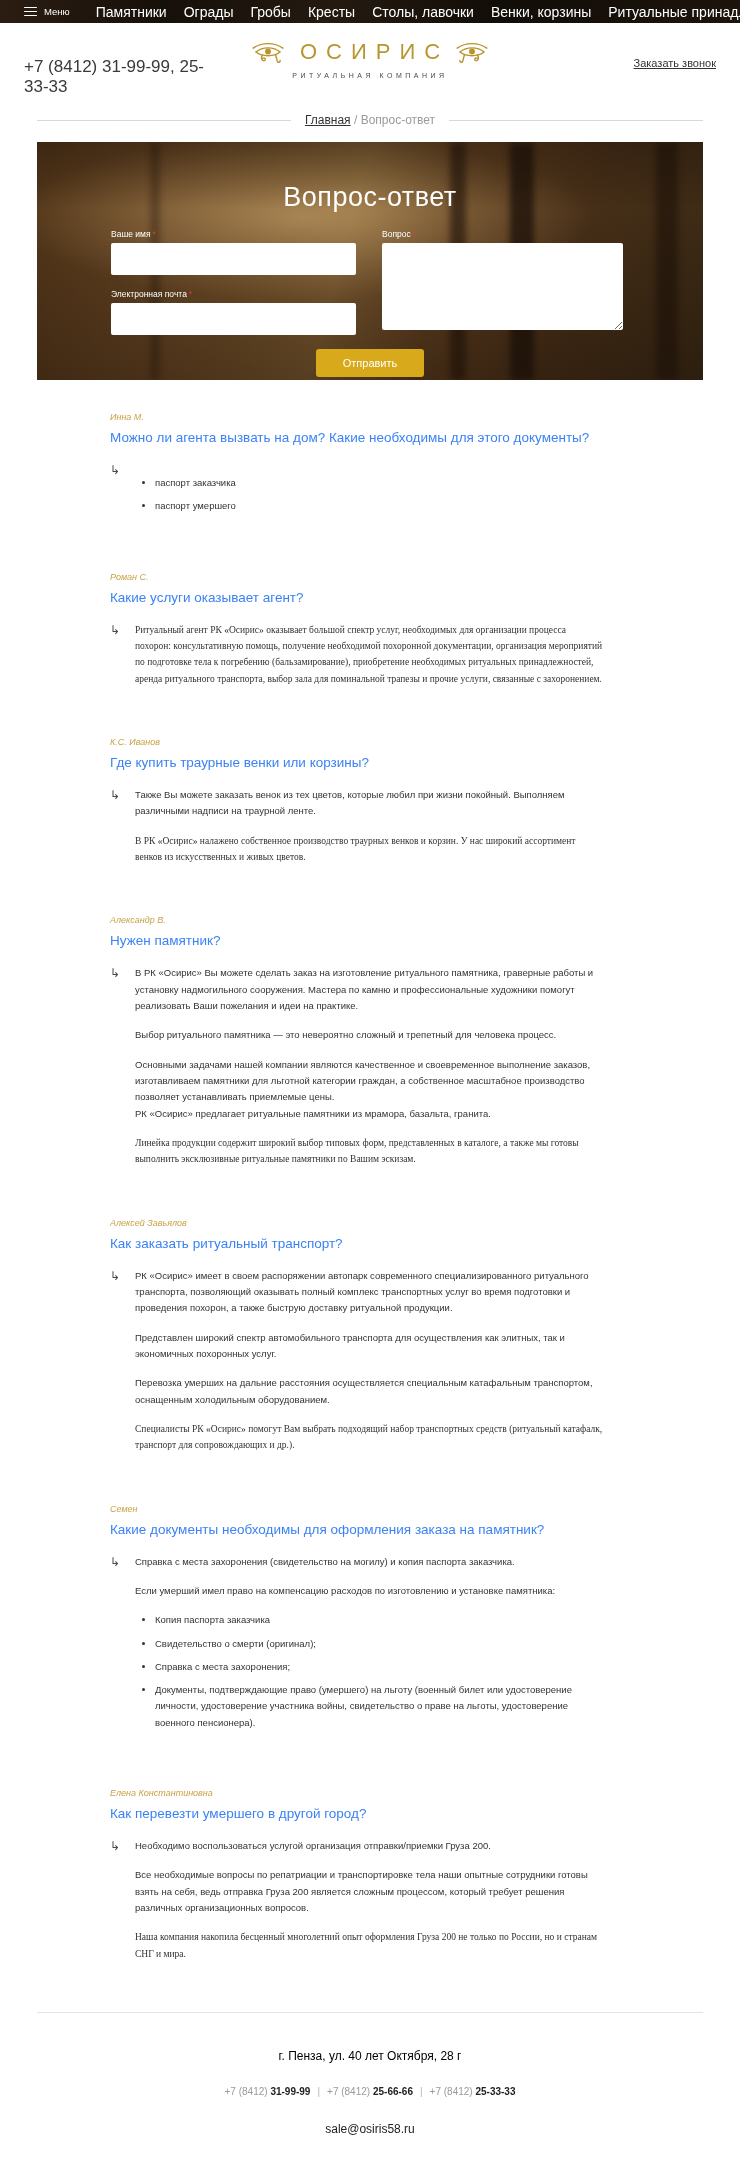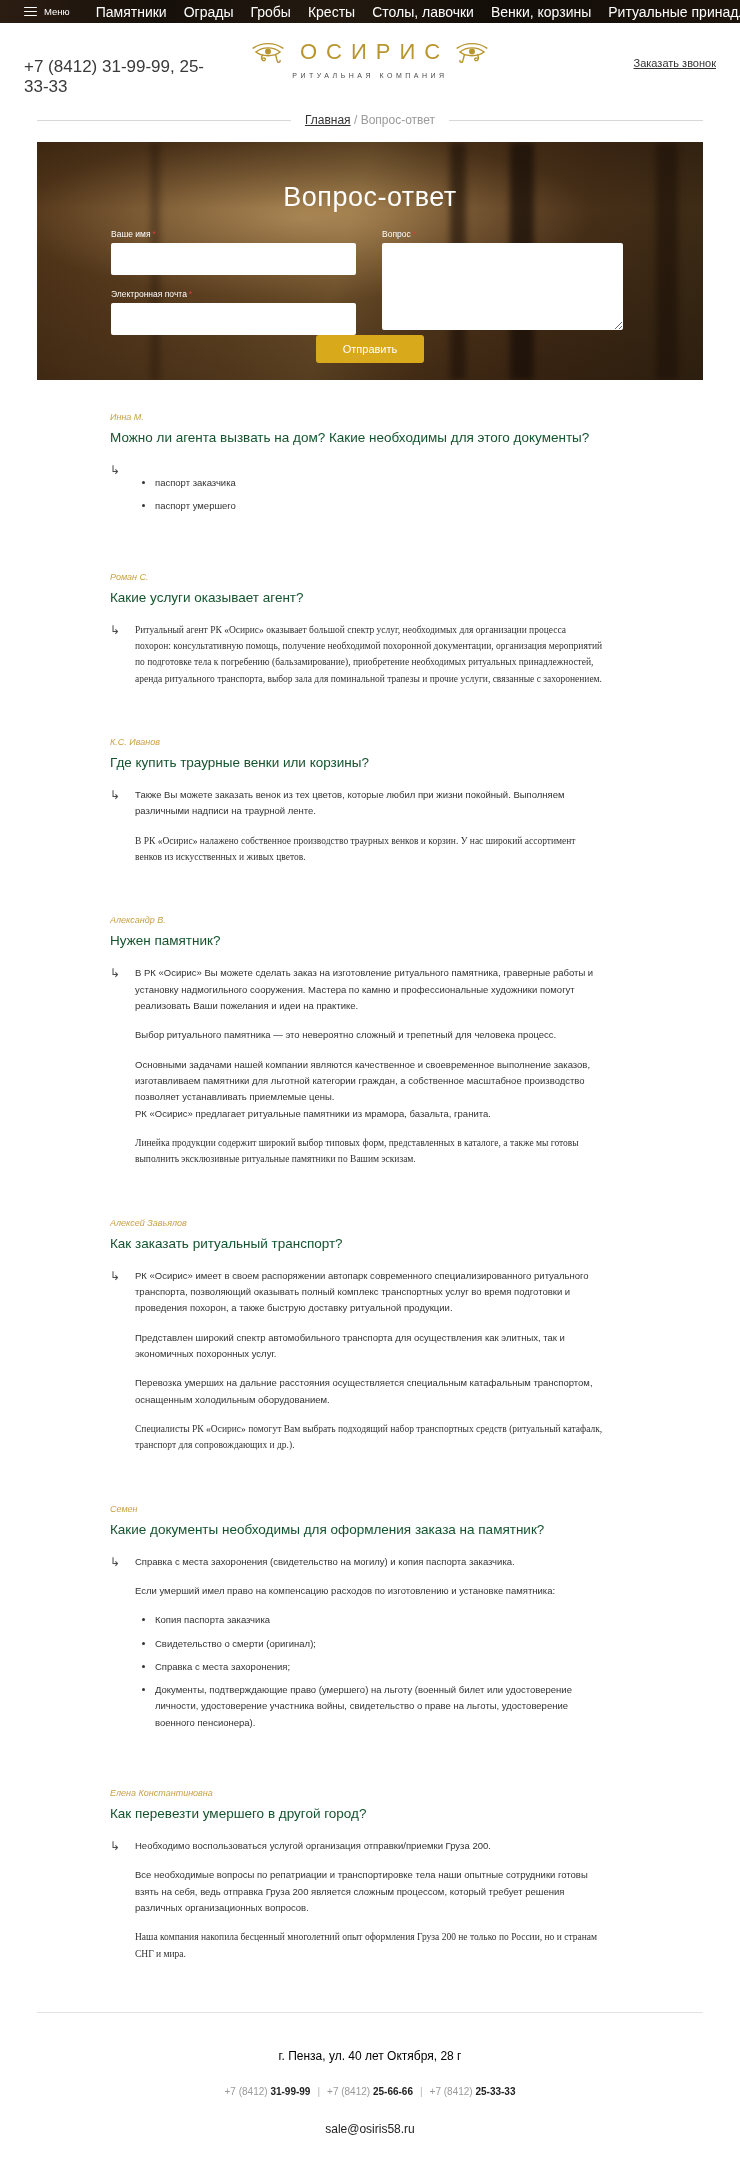--- a/index.html
+++ b/index.html
@@ -45,28 +45,28 @@
   .hero-inner{position:relative;z-index:2;}
   .hero-title{color:#fff;text-align:center;font-size:27px;font-weight:400;margin:40px 0 16px;letter-spacing:.5px;}
   .hero-form{display:flex;gap:26px;padding:0 80px 0 74px;}
   .col-left{width:245px;flex:none;}
   .col-right{flex:1;}
   .field label{display:block;color:#fff;font-size:8.5px;margin-bottom:4px;}
   .req{color:#e03c3c;margin-left:2px;}
   .field input{width:100%;height:32px;border:none;box-sizing:border-box;border-radius:2px;padding:0 8px;font-size:11px;}
   .field textarea{width:100%;height:87px;border:none;box-sizing:border-box;border-radius:2px;padding:6px 8px;font-size:11px;resize:vertical;font-family:"Liberation Sans",sans-serif;}
   .field + .field{margin-top:14px;}
-  .submit-row{text-align:center;}
+  .submit-row{text-align:center;margin-top:14px;}
   .submit{background:#d9a91c;color:#fff;border:none;padding:8px 27px;font-size:11px;border-radius:3px;cursor:pointer;font-family:"Liberation Sans",sans-serif;}
 
   
   .qa-wrap{margin:32px 37px 0;padding-left:73px;}
   .qa-section{margin-bottom:50px;}
   .qa-author{color:#c8a145;font-style:italic;font-size:9px;margin-bottom:8px;}
-  .qa-question{font-size:13.5px;color:#14532d;margin-bottom:17px;max-width:540px;}
+  .qa-question{font-size:13.5px;color:#3b82f6;margin-bottom:17px;max-width:540px;}
   .qa-answer{display:flex;}
   .qa-arrow{width:25px;flex:none;color:#4a4a4a;font-size:12px;line-height:1;padding-top:2px;}
   .qa-body{font-size:9.5px;color:#333;line-height:1.72;max-width:468px;}
   .qa-body p{margin:0 0 13px;white-space:pre-line;}
   .qa-body p:last-child{margin-bottom:0;font-family:Liberation Serif, serif;}
   .qa-body ul{margin:13px 0 0 20px;padding:0;}
   .qa-body li{margin-bottom:7px;}
 
   
   .footer-divider{height:1px;background:#e3e3e3;margin:0 37px;}

